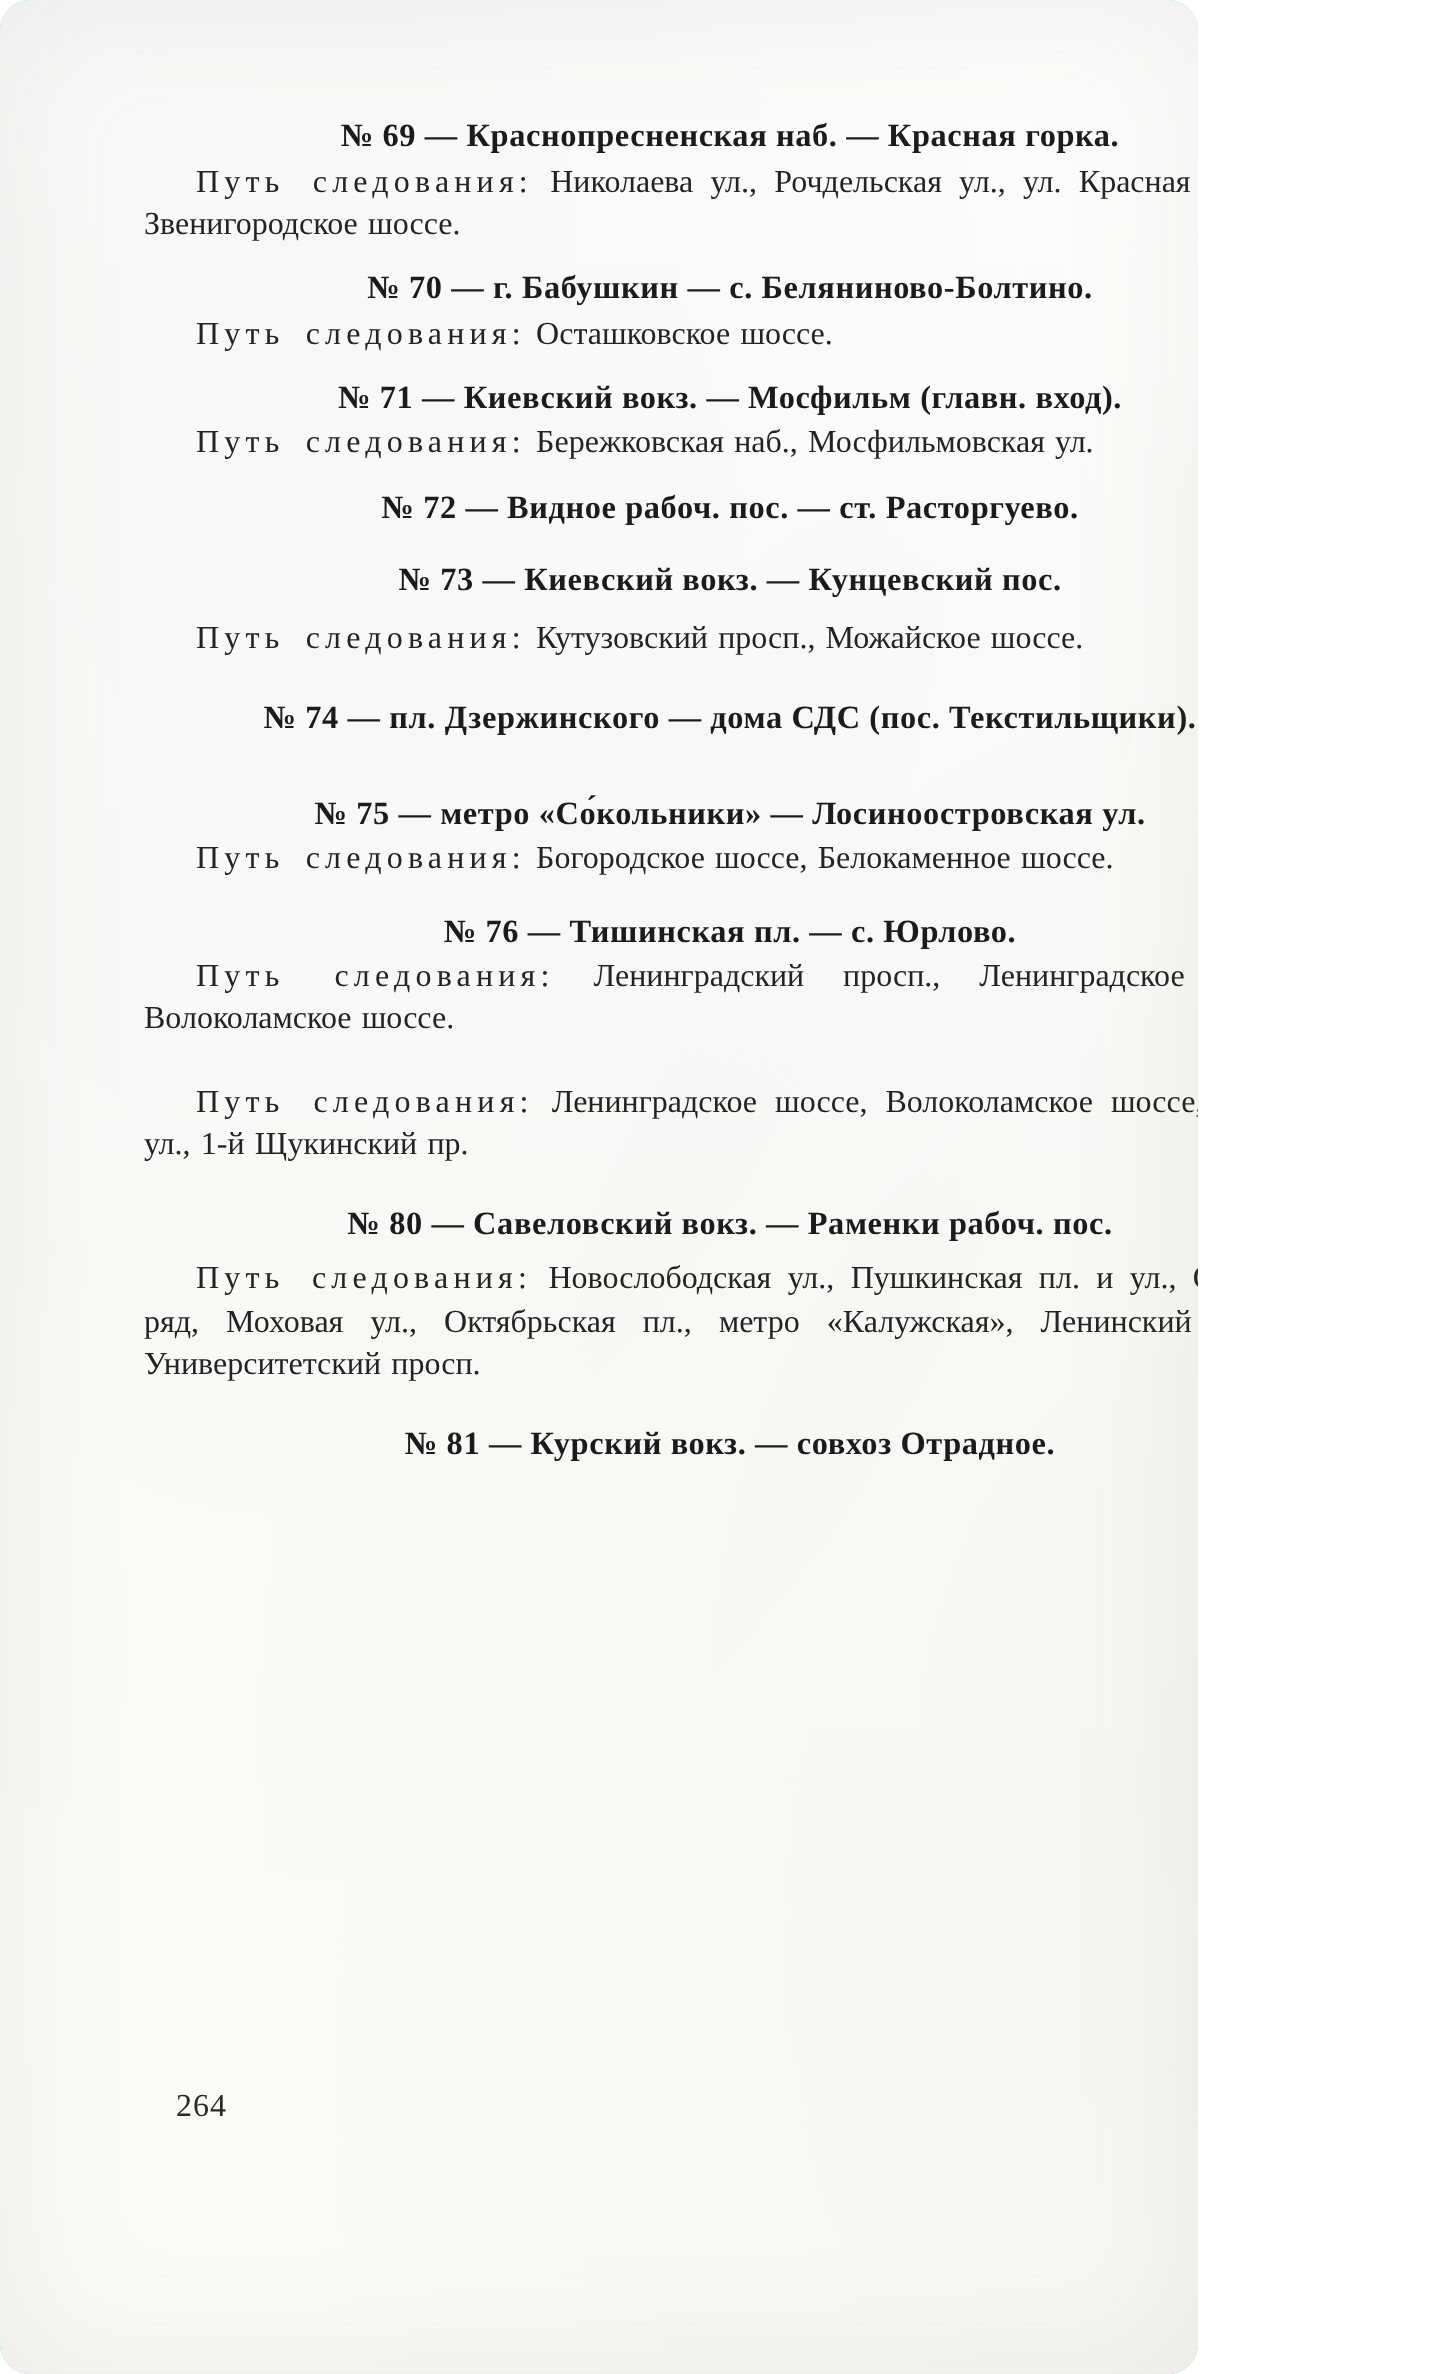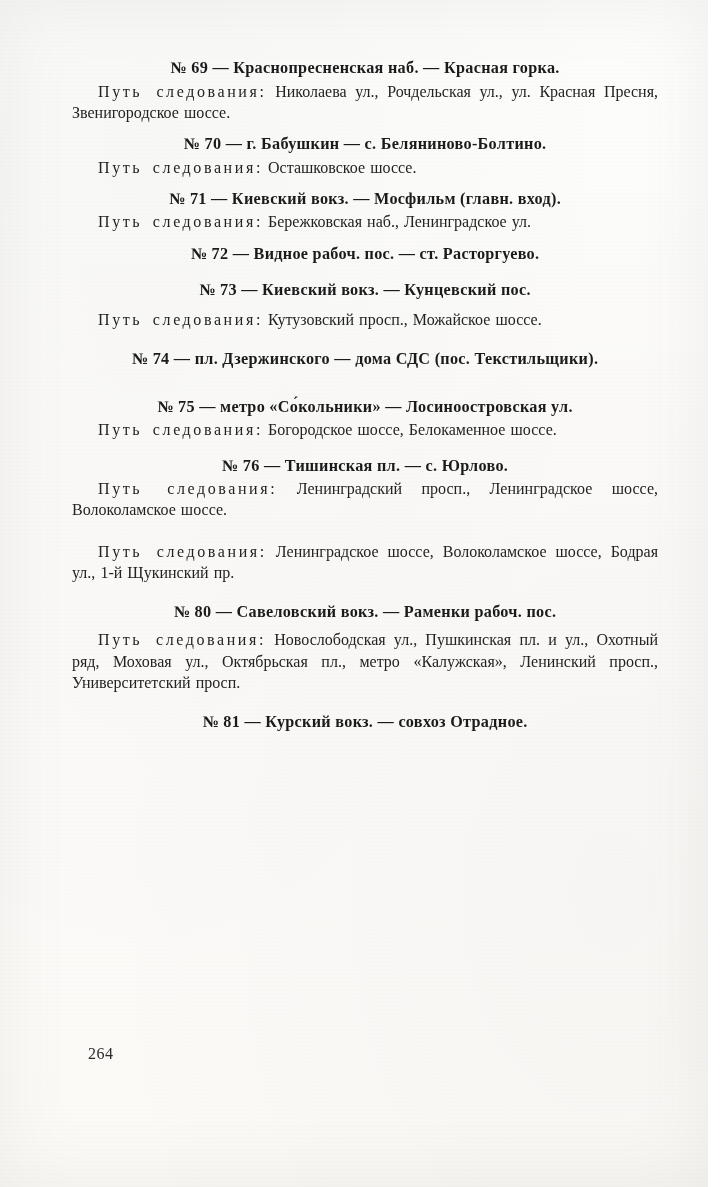--- a/index.html
+++ b/index.html
@@ -5,24 +5,25 @@
   html, body {
     margin: 0;
     padding: 0;
     background: #ffffff;
   }
   body {
     font-family: "Liberation Serif", serif;
   }
   .page {
     position: relative;
-    width: 708px;
+    width: 599px;
     height: 1187px;
     background: #5eead4;
     overflow: hidden;
+    border-radius: 15px;
   }
   .paper {
     position: absolute;
     left: 0;
     top: 0;
     width: 721px;
     height: 1187px;
     background:
       radial-gradient(ellipse at 20% 12%, rgba(0,0,0,0.020), rgba(0,0,0,0) 60%),
       radial-gradient(ellipse at 85% 75%, rgba(0,0,0,0.018), rgba(0,0,0,0) 62%),
@@ -103,21 +104,21 @@
     <div class="gap-sm"></div>
 
     <div class="entry">
       <p class="route-head">№ 70 — г. Бабушкин — с. Беляниново-Болтино.</p>
       <p class="route-path"><span class="spaced">Путь следования:</span> <span>Осташковское шоссе.</span></p>
     </div>
     <div class="gap-sm"></div>
 
     <div class="entry">
       <p class="route-head">№ 71 — Киевский вокз. — Мосфильм (главн. вход).</p>
-      <p class="route-path"><span class="spaced">Путь следования:</span> <span>Бережковская наб., Ленинградское ул.</span></p>
+      <p class="route-path"><span class="spaced">Путь следования:</span> <span>Бережковская наб., Мосфильмовская ул.</span></p>
     </div>
     <div class="gap-sm"></div>
 
     <div class="entry">
       <p class="route-head">№ 72 — Видное рабоч. пос. — ст. Расторгуево.</p>
     </div>
     <div class="gap-md"></div>
 
     <div class="entry">
       <p class="route-head">№ 73 — Киевский вокз. — Кунцевский пос.</p>

